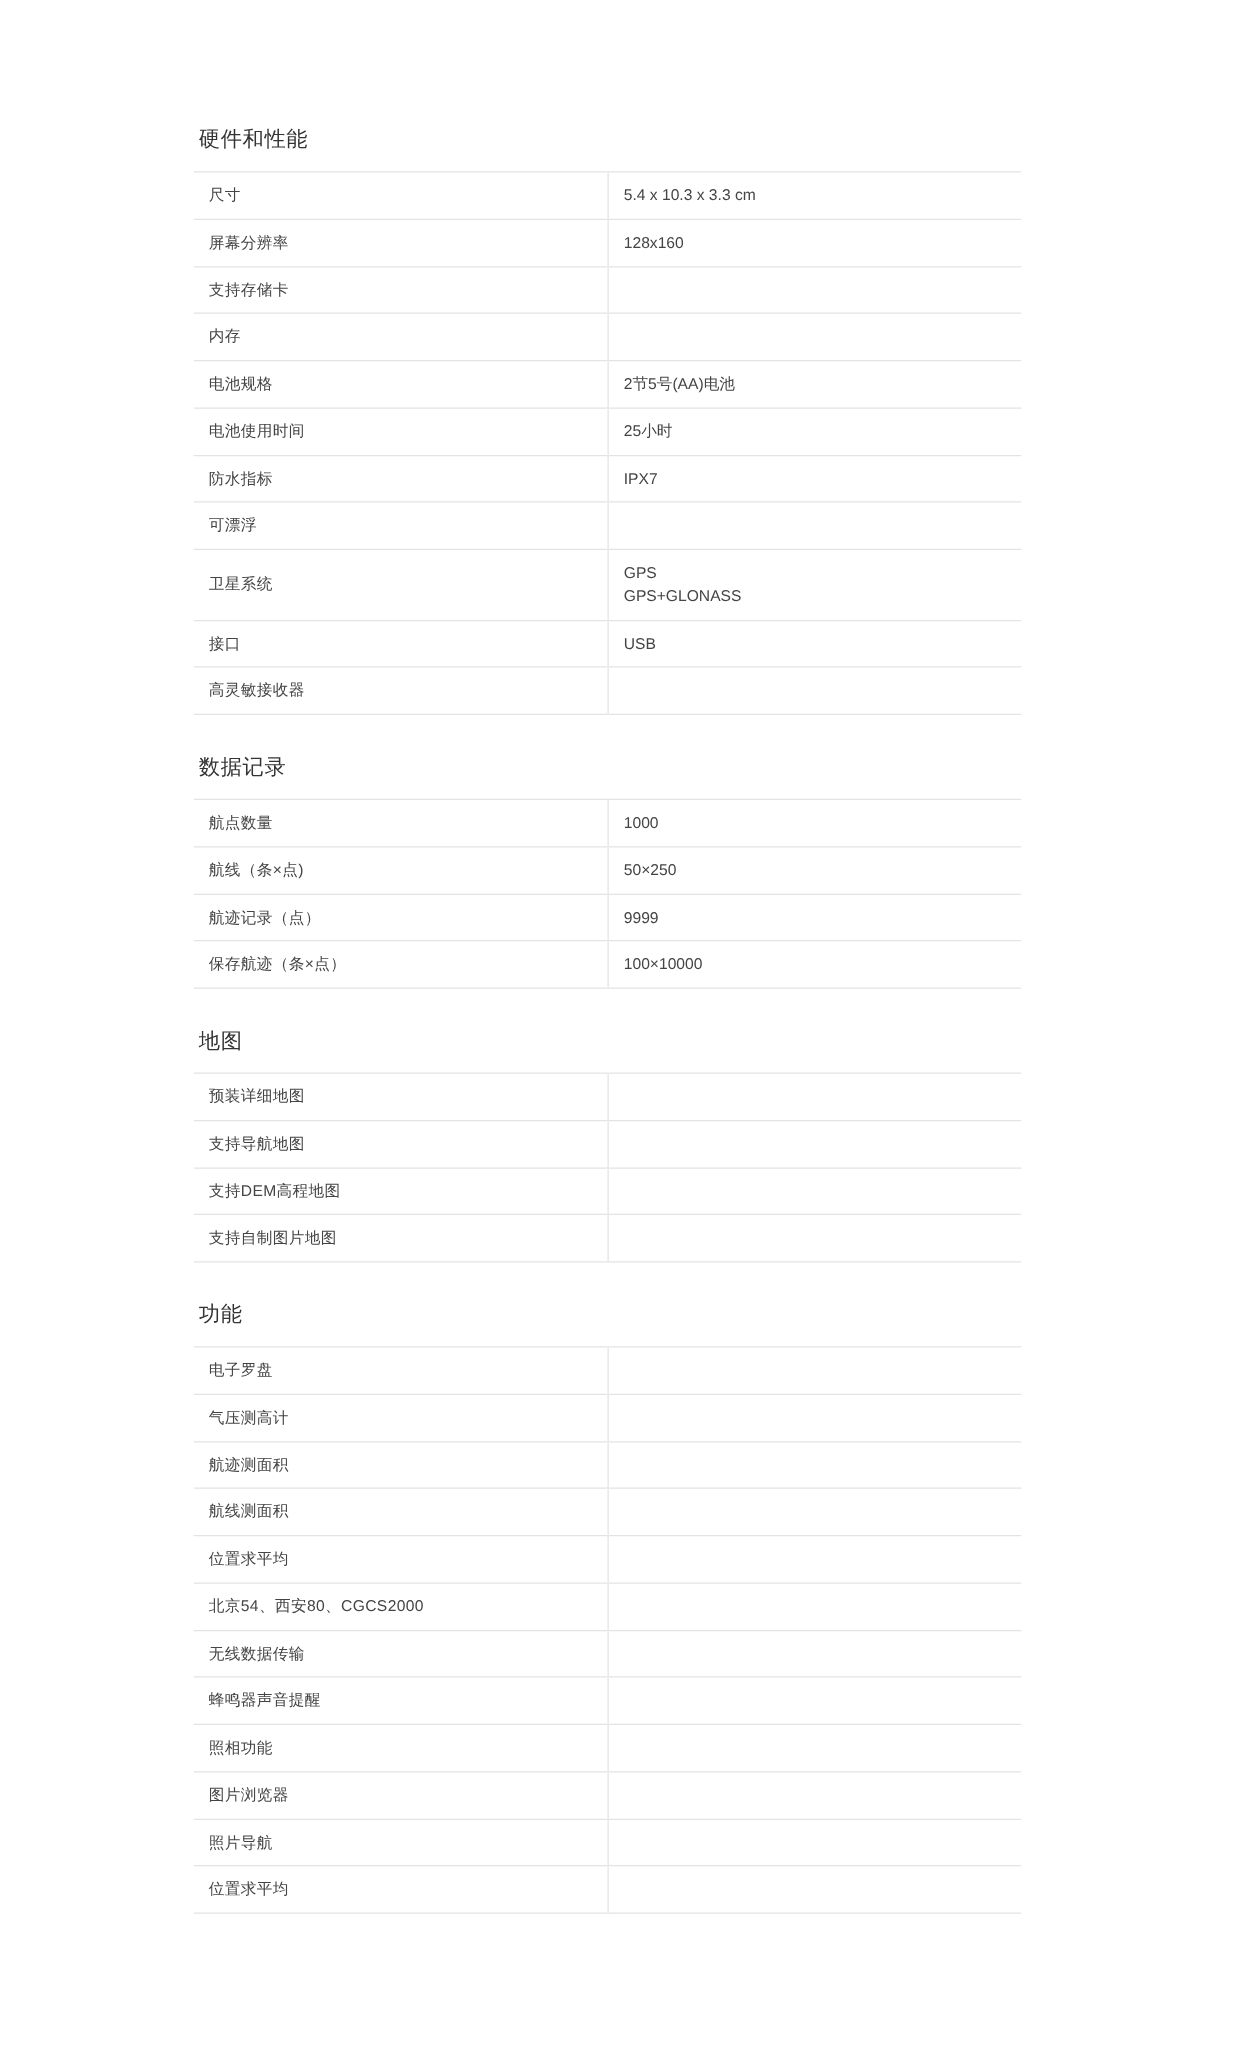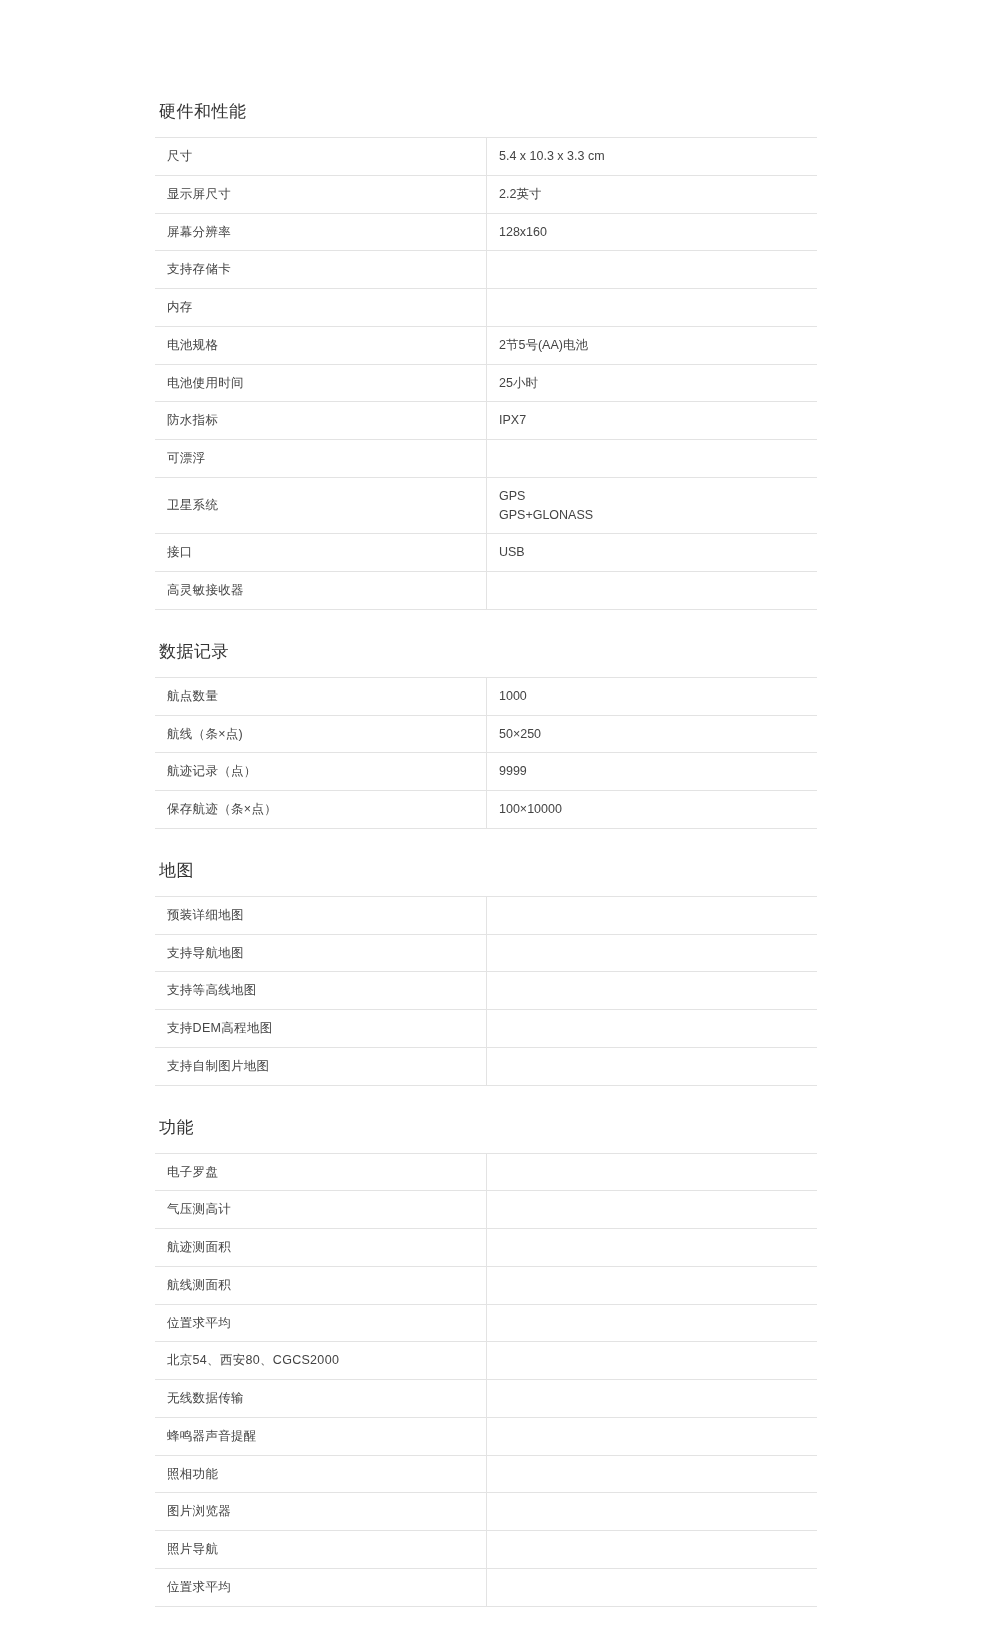--- a/index.html
+++ b/index.html
@@ -71,26 +71,20 @@
     <h2 class="section-title">硬件和性能</h2>
     <table class="spec">
       <tbody>
         <tr>
           <td class="label">尺寸</td>
           <td class="value">
               <span class="line">5.4 x 10.3 x 3.3 cm</span>
             </td>
         </tr>
         <tr>
-          <td class="label">显示屏尺寸</td>
-          <td class="value">
-              <span class="line">2.2英寸</span>
-            </td>
-        </tr>
-        <tr>
           <td class="label">屏幕分辨率</td>
           <td class="value">
               <span class="line">128x160</span>
             </td>
         </tr>
         <tr>
           <td class="label">支持存储卡</td>
           <td class="value">
               <span class="line"></span>
             </td>
@@ -190,26 +184,20 @@
               <span class="line"></span>
             </td>
         </tr>
         <tr>
           <td class="label">支持导航地图</td>
           <td class="value">
               <span class="line"></span>
             </td>
         </tr>
         <tr>
-          <td class="label">支持等高线地图</td>
-          <td class="value">
-              <span class="line"></span>
-            </td>
-        </tr>
-        <tr>
           <td class="label">支持DEM高程地图</td>
           <td class="value">
               <span class="line"></span>
             </td>
         </tr>
         <tr>
           <td class="label">支持自制图片地图</td>
           <td class="value">
               <span class="line"></span>
             </td>

